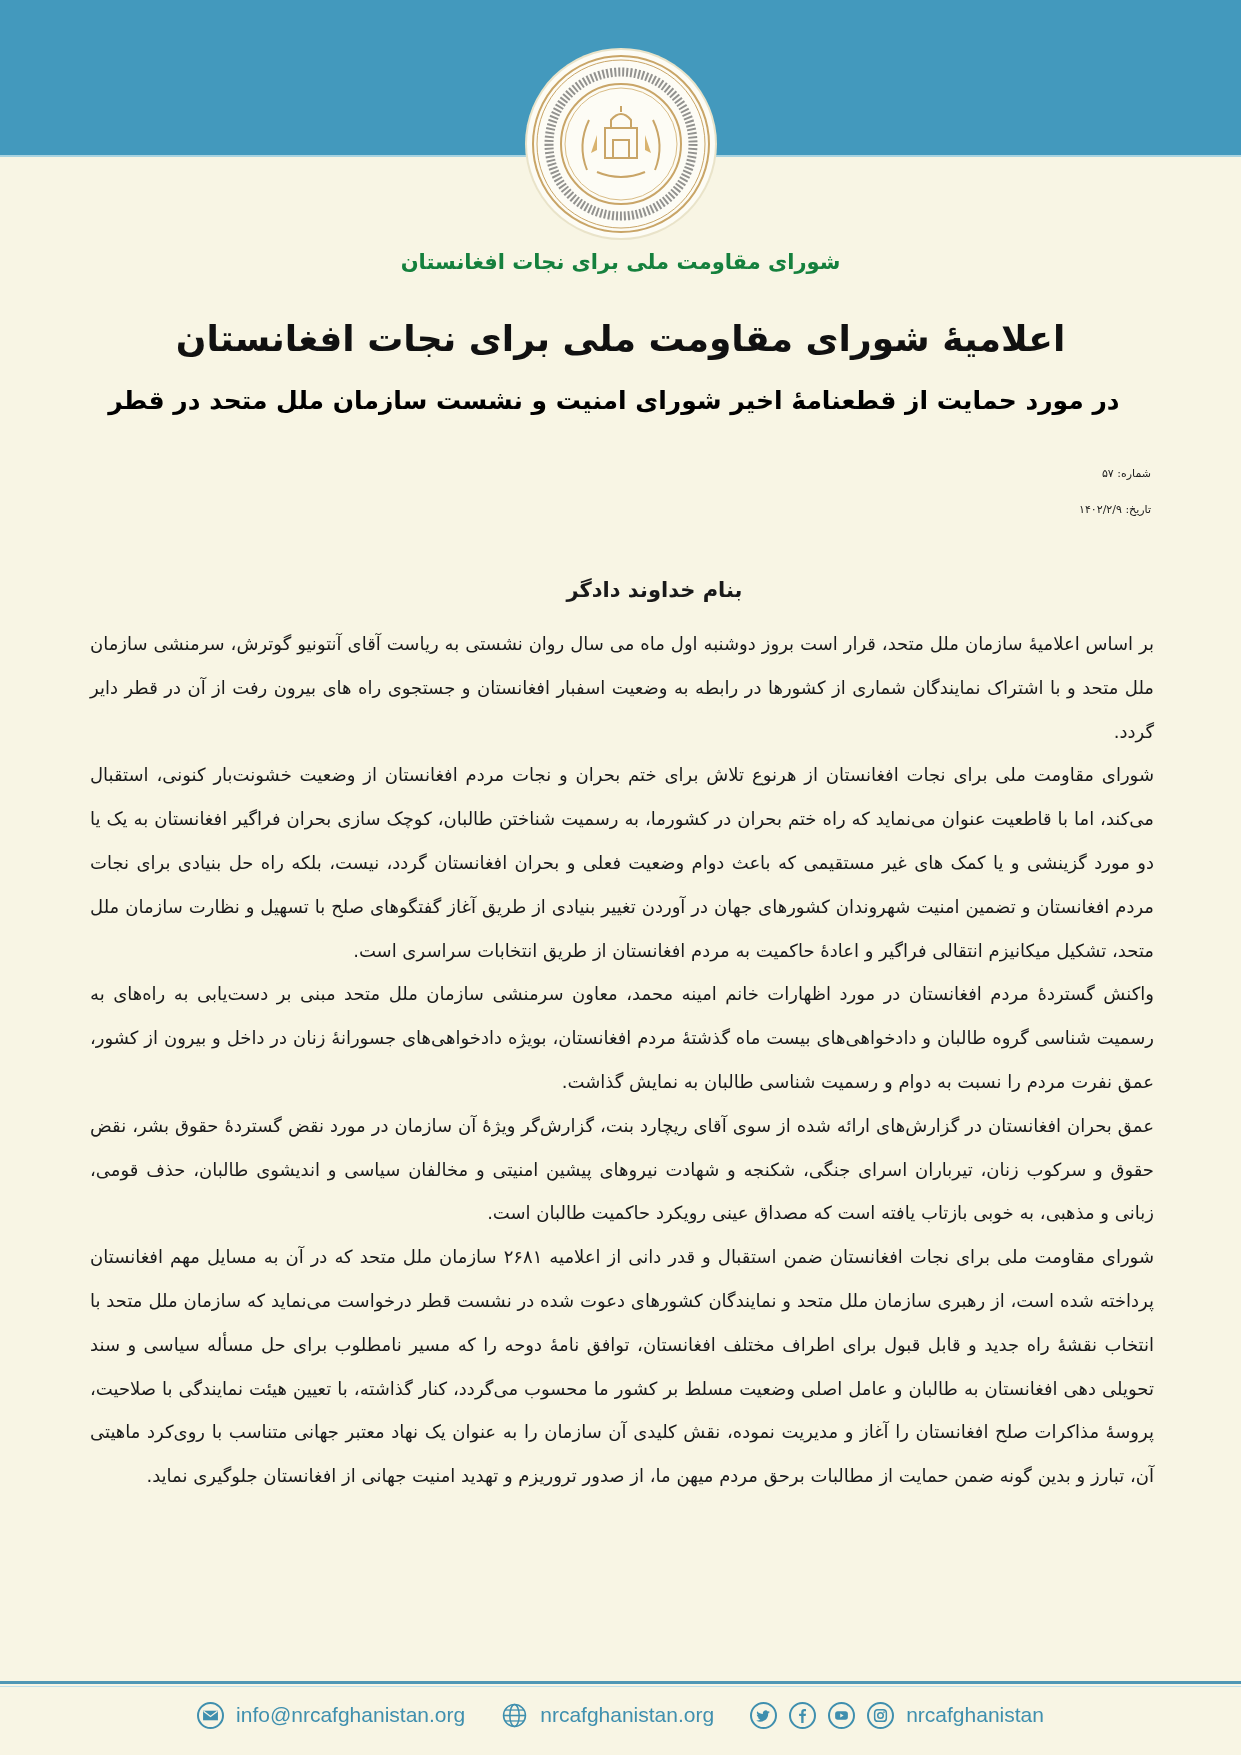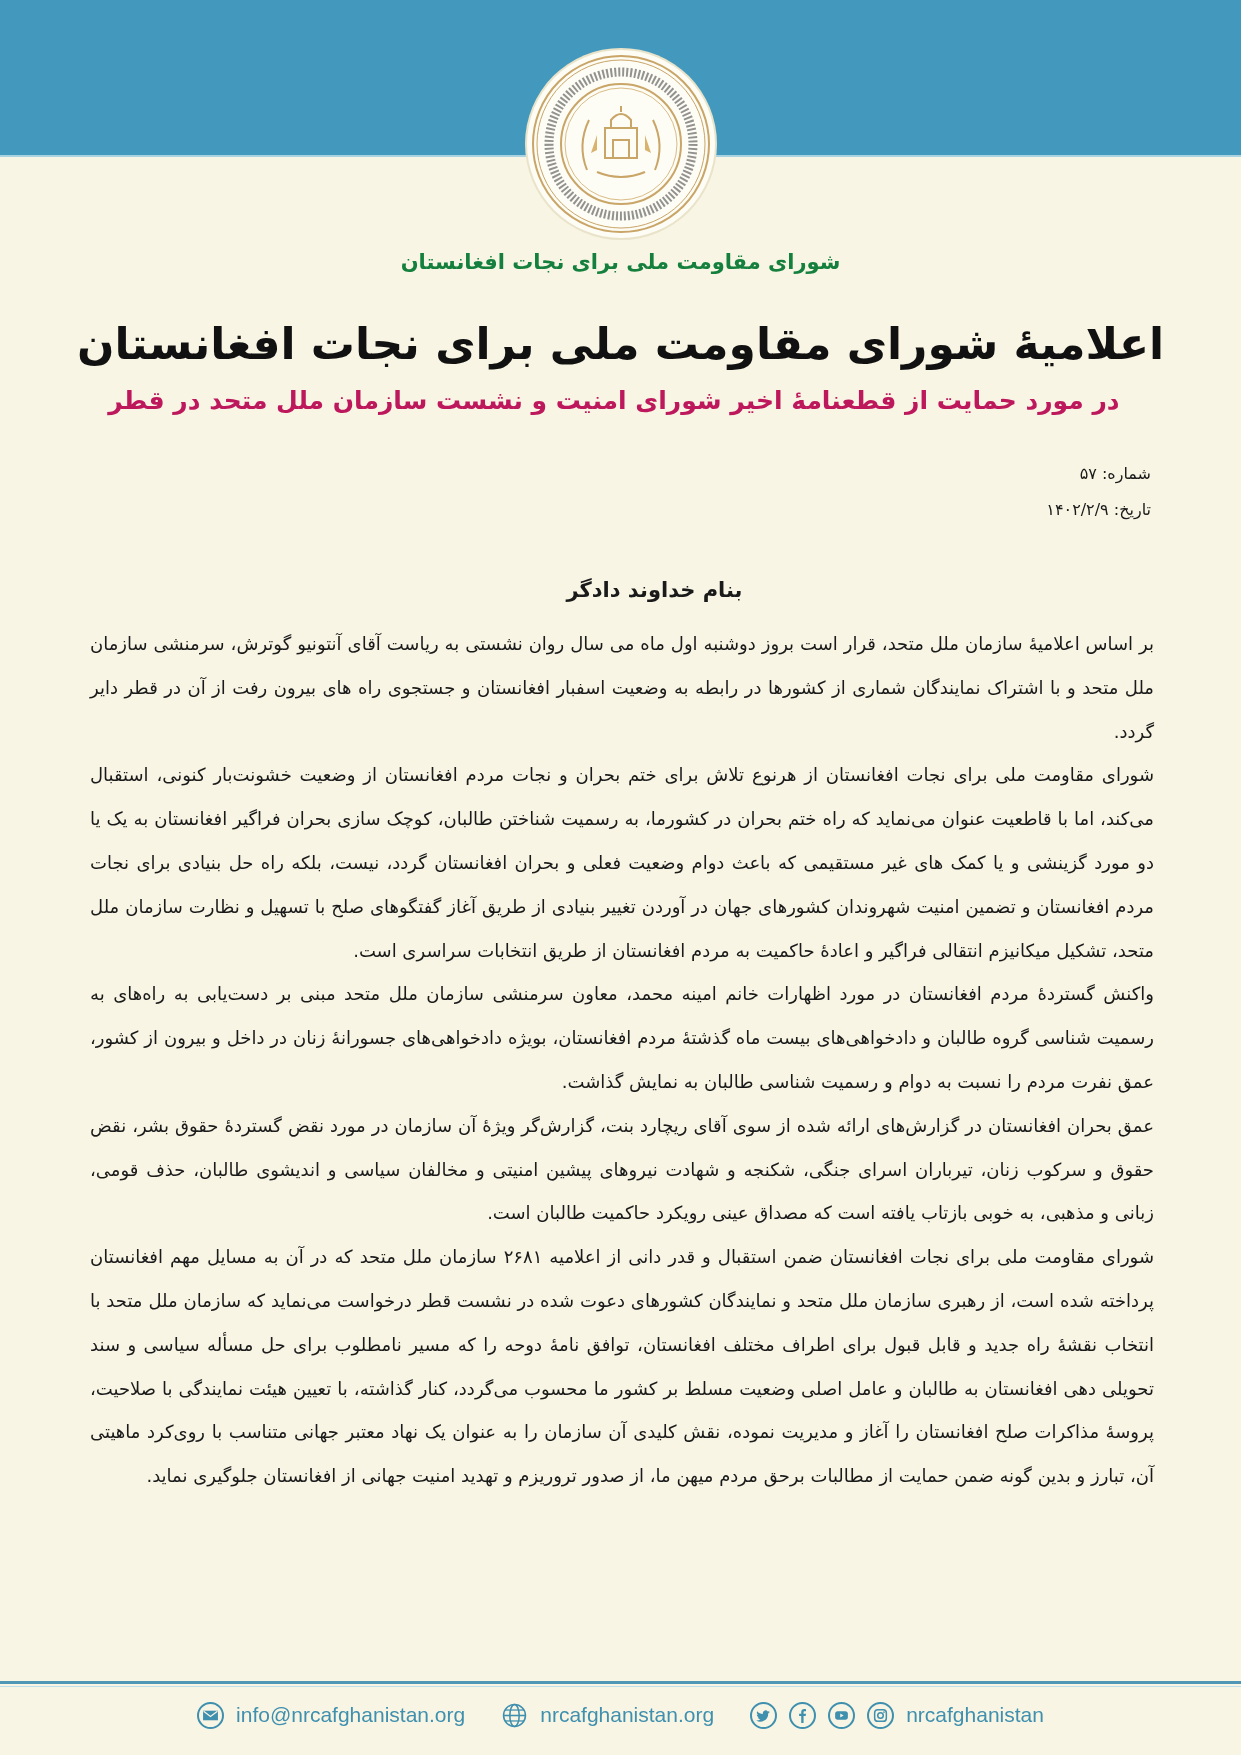--- a/index.html
+++ b/index.html
@@ -20,29 +20,29 @@
     background:#fdfcf5;
     box-shadow:0 0 0 2px #e9e3c9;
   }
   .emblem svg { width:100%; height:100%; }
   .org-name {
     position:absolute; left:0; width:1241px; top:250px; text-align:center;
     direction:rtl; font-weight:bold; font-size:21px; color:#15803d;
   }
   .title {
     position:absolute; left:0; width:1241px; top:318px; text-align:center;
-    direction:rtl; font-weight:bold; font-size:44px; color:#111;
+    direction:rtl; font-weight:bold; font-size:36px; color:#111;
   }
   .subtitle {
     position:absolute; left:0; width:1228px; top:386px; text-align:center;
-    direction:rtl; font-weight:bold; font-size:25px; color:#be185d;
+    direction:rtl; font-weight:bold; font-size:25px; color:#000000;
   }
   .meta {
     position:absolute; right:90px; top:456px; direction:rtl; 
-    font-size:16px; line-height:36px;
+    font-size:11px; line-height:36px;
   }
   .invocation {
     position:absolute; left:0; width:1241px; top:578px; text-align:center;
     direction:rtl; font-weight:bold; font-size:21px;padding-left:34px;
   }
   .body-text {
     position:absolute; left:90px; width:1064px; top:622px;
     direction:rtl; text-align:justify; text-align-last:right;
     font-size:18px; line-height:43.8px;
   }

